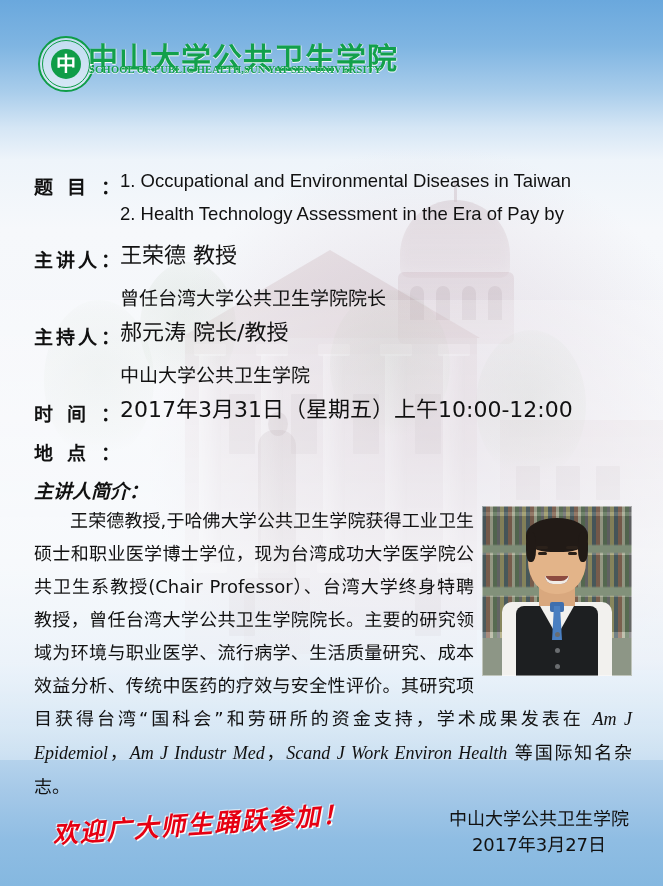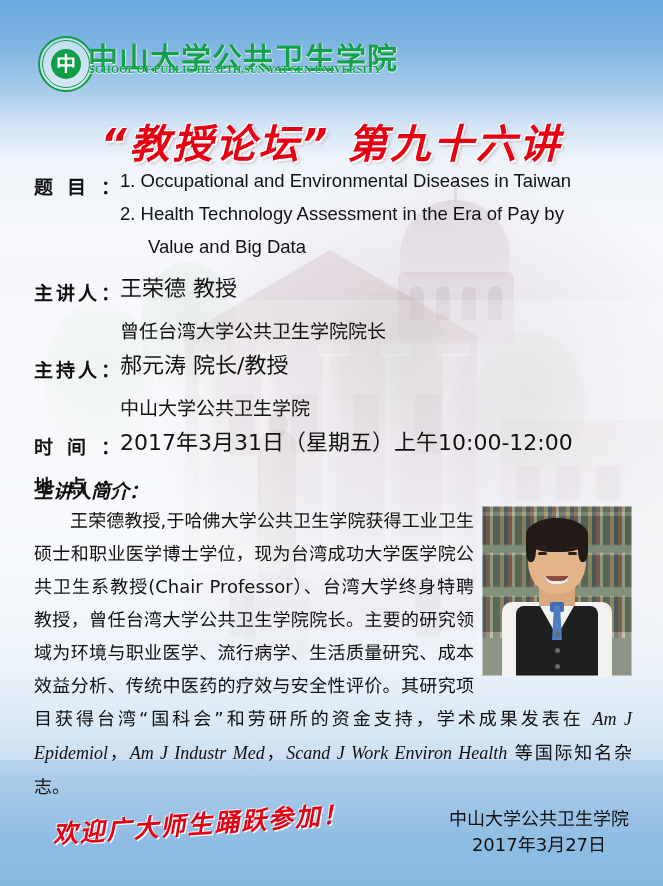--- a/index.html
+++ b/index.html
@@ -303,34 +303,32 @@
     <div class="logo">
       <div class="seal"></div>
       <div class="seal2"></div>
       <div class="seal-core"></div>
       <div class="zh-glyph">中</div>
     </div>
     <div class="school-cn">中山大学公共卫生学院</div>
     <div class="school-en">SCHOOL OF PUBLIC HEALTH,SUN YAT-SEN UNIVERSITY</div>
   </div>
 
-  <div class="title">“教授论坛” 第九十六讲</div>
 
   <div class="info">
 
     <div class="row title-row">
       <div class="lab">
         <span class="c">题</span>
         <span class="c">目</span>
         <span class="colon">：</span>
       </div>
       <div class="val en">1. Occupational and Environmental Diseases in Taiwan</div>
     </div>
     <div class="subline" style="margin-top:4px">2. Health Technology Assessment in the Era of Pay by</div>
-    <div class="subline" style="margin-top:11px;padding-left:28px">Value and Big Data</div>
 
     <div class="gap-md"></div>
 
     <div class="row" style="margin-top:8px">
       <div class="lab">
         <span class="c">主</span>
         <span class="c">讲</span>
         <span class="c">人</span>
         <span class="colon">：</span>
       </div>

